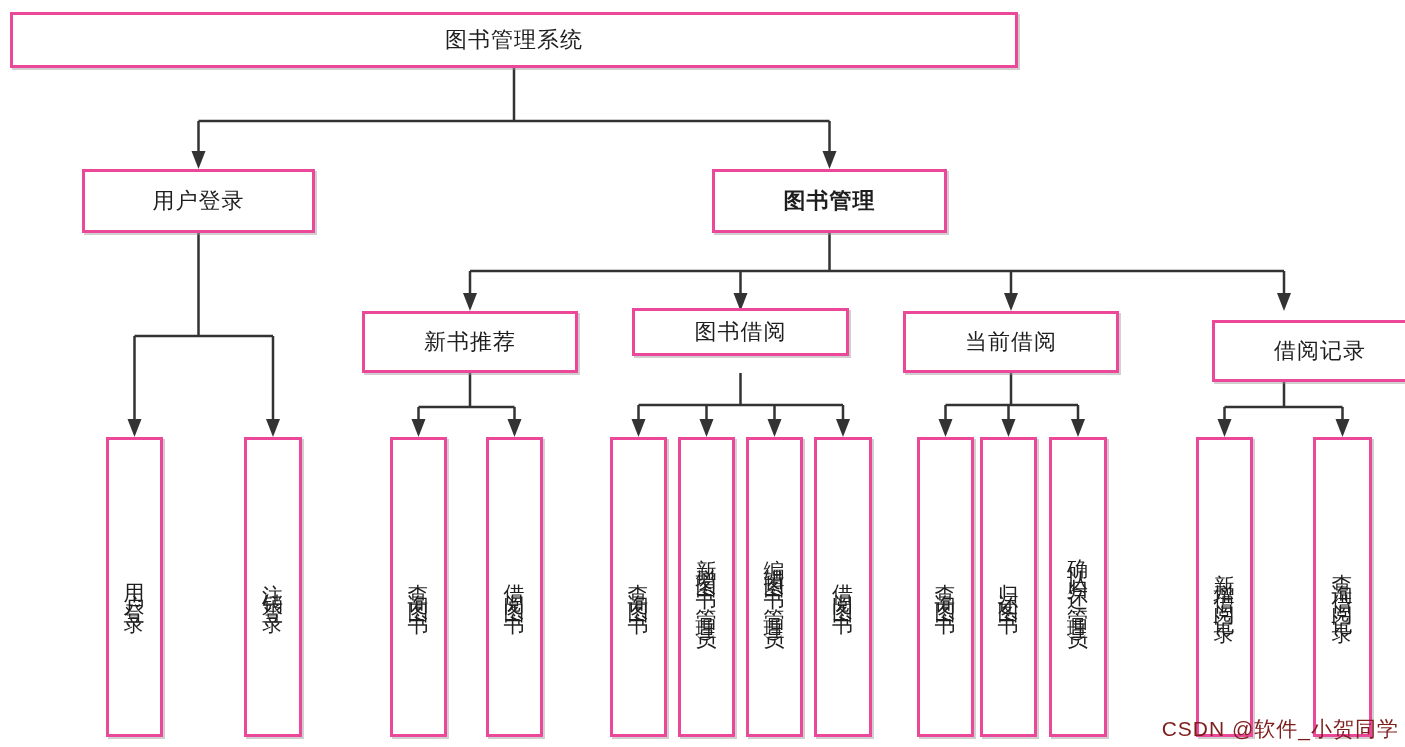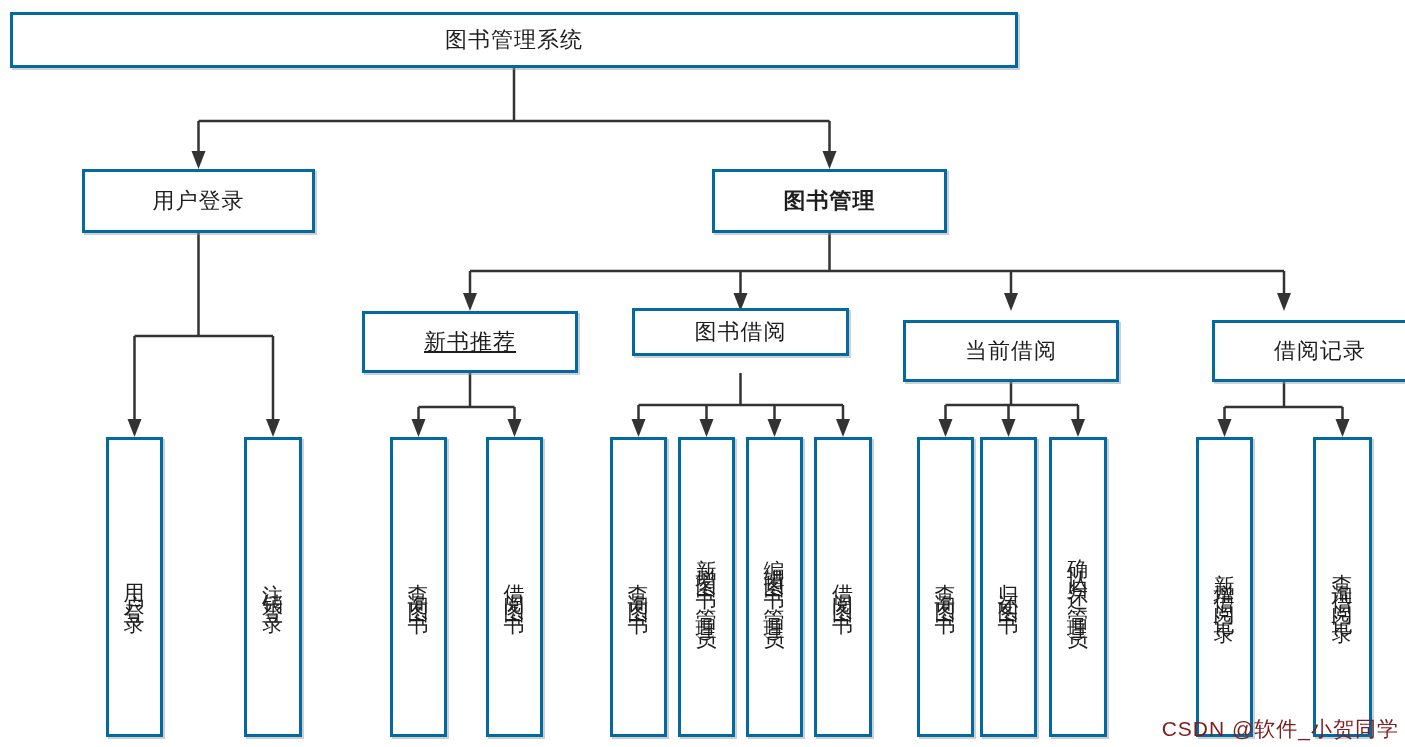--- a/index.html
+++ b/index.html
@@ -18,21 +18,21 @@
   svg.wires {
     position: absolute;
     left: 0; top: 0;
     width: 1405px; height: 747px;
     pointer-events: none;
   }
   .box {
     position: absolute;
     box-sizing: border-box;
     background: #ffffff;
-    border: 3px solid #0369a1;
+    border: 3px solid #ec4899;
     box-shadow: 2px 2px 0 rgba(150,150,150,0.45);
     display: flex;
     align-items: center;
     justify-content: center;
     color: #1e1e1e;
   }
   .box.h {
     font-size: 22px;
     letter-spacing: 1px;
     white-space: nowrap;
@@ -102,23 +102,23 @@
   </svg>
 
   <div class="box h" style="left:10px; top:12px; width:1008px; height:56px;">图书管理系统</div>
 
   <div class="box h" style="left:82px; top:169px; width:233px; height:64px;">用户登录</div>
   <div class="box h" style="left:712px; top:169px; width:235px; height:64px;font-weight:bold;">图书管理</div>
 
   <div class="box v" style="left:106px; top:437px; width:57px; height:300px;">用户登录</div>
   <div class="box v" style="left:244px; top:437px; width:58px; height:300px;">注销登录</div>
 
-  <div class="box h" style="left:362px; top:311px; width:216px; height:62px;text-decoration:underline;">新书推荐</div>
+  <div class="box h" style="left:362px; top:311px; width:216px; height:62px;">新书推荐</div>
   <div class="box h" style="left:632px; top:308px; width:217px; height:48px;">图书借阅</div>
-  <div class="box h" style="left:903px; top:320px; width:216px; height:62px;">当前借阅</div>
+  <div class="box h" style="left:903px; top:311px; width:216px; height:62px;">当前借阅</div>
   <div class="box h" style="left:1176px; top:320px; width:216px; height:62px;margin-left:36px;">借阅记录</div>
 
   <div class="box v" style="left:390px; top:437px; width:57px; height:300px;">查询图书</div>
   <div class="box v" style="left:486px; top:437px; width:57px; height:300px;">借阅图书</div>
 
   <div class="box v" style="left:610px; top:437px; width:57px; height:300px;">查询图书</div>
   <div class="box v" style="left:678px; top:437px; width:57px; height:300px;">新增图书（管理员）</div>
   <div class="box v" style="left:746px; top:437px; width:57px; height:300px;">编辑图书（管理员）</div>
   <div class="box v" style="left:814px; top:437px; width:58px; height:300px;">借阅图书</div>
 

